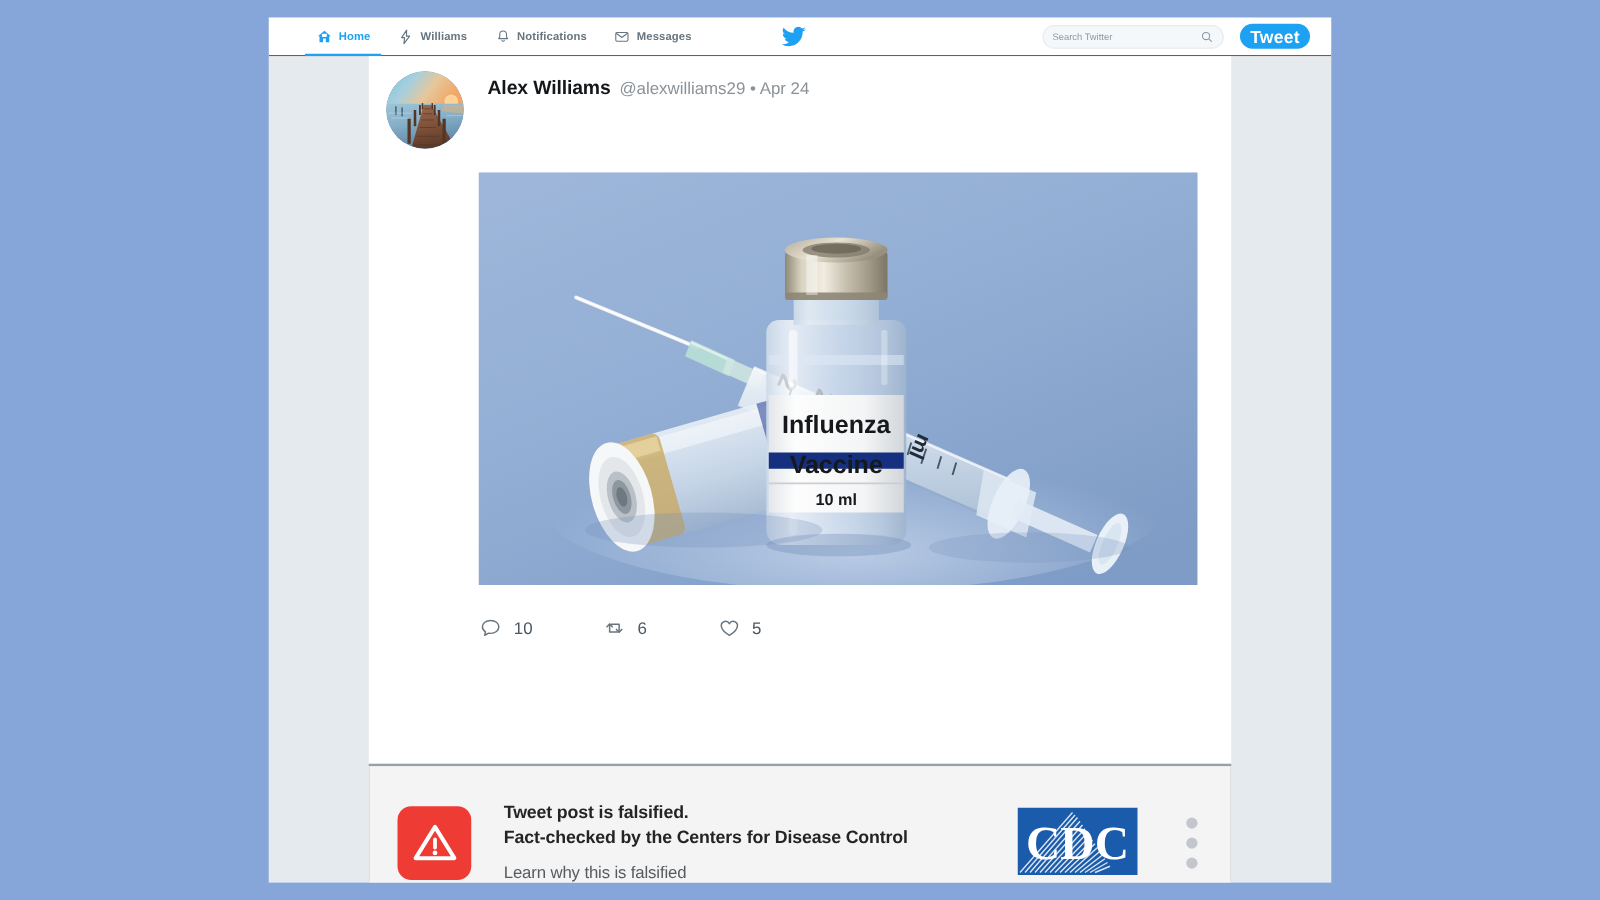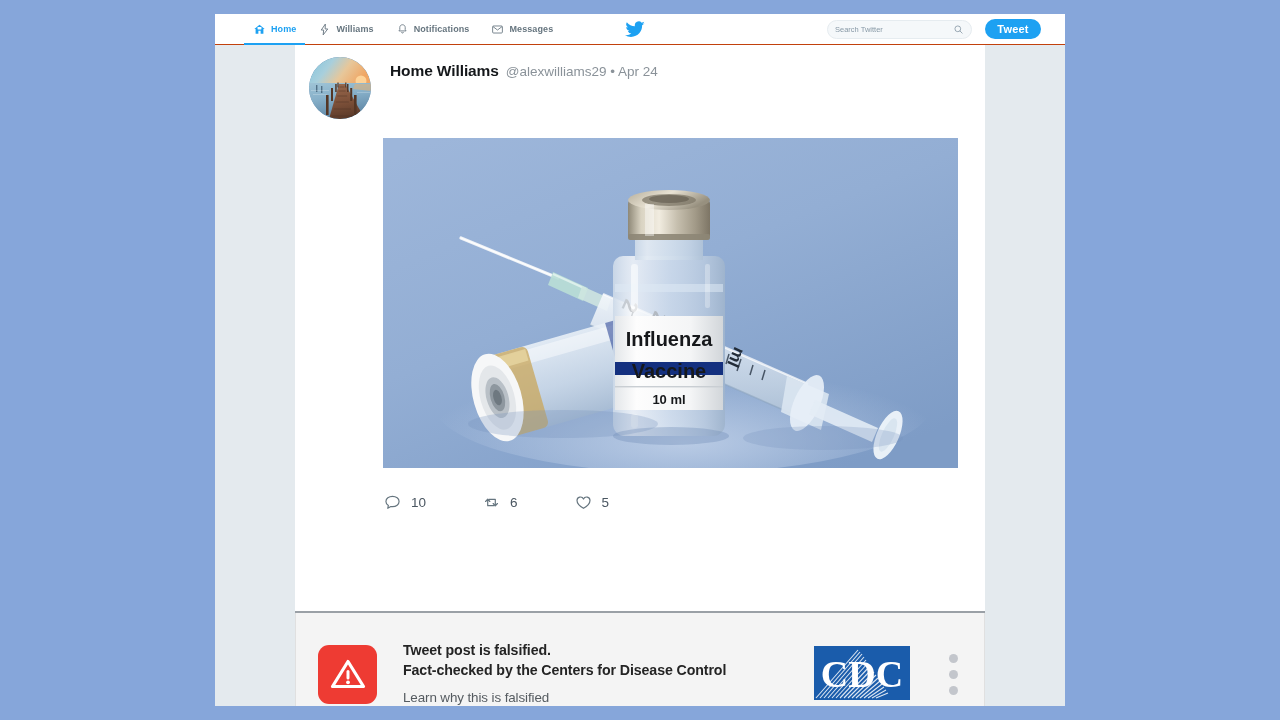--- a/index.html
+++ b/index.html
@@ -76,21 +76,21 @@
 
   #bird-logo {
     position: absolute;
     left: 410px;
     top: 7px;
     width: 20px; height: 17px;
   }
 
   .nav-right {
     position: absolute;
-    right: 24px;
+    right: 17px;
     top: 0;
     height: 100%;
     display: flex;
     align-items: center;
     gap: 13px;
     justify-content: center;
   }
 
   #search-box {
     width: 145px;
@@ -116,21 +116,21 @@
   #search-icon-wrap { width: 11px; height: 11px; display:flex; align-items:center; justify-content:center;}
 
   #tweet-button {
     width: 56px;
     height: 20px;
     border-radius: 11px;
     background: #1da1f2;
     color: #fff;
     border: none;
     font-family: "Liberation Sans", sans-serif;
-    font-size: 11px;
+    font-size: 14px;
     font-weight: bold;
     cursor: pointer;
     letter-spacing: 0.2px;
   }
 
   
   #timeline {
     position: relative;
     height: 661px;
     background: #e4eaee;
@@ -433,21 +433,21 @@
                 <rect x="2" y="33" width="18" height="1"></rect>
                 <rect x="4" y="37" width="14" height="1"></rect>
                 <rect x="48" y="35" width="13" height="1"></rect>
               </g>
             </g>
           </svg>
         </div>
 
         <div class="tweet-body">
           <div class="author-line">
-            <span id="author-name">Home Williams</span>
+            <span id="author-name">Alex Williams</span>
             <span id="author-handle">@alexwilliams29 • Apr 24</span>
           </div>
         </div>
       </div>
 
       <div id="tweet-media">
         <svg viewBox="0 0 575 330" preserveAspectRatio="none">
           <defs>
             <linearGradient id="bgGrad" x1="0.1" y1="0" x2="0.8" y2="1">
               <stop offset="0%" stop-color="#9db6da"></stop>

